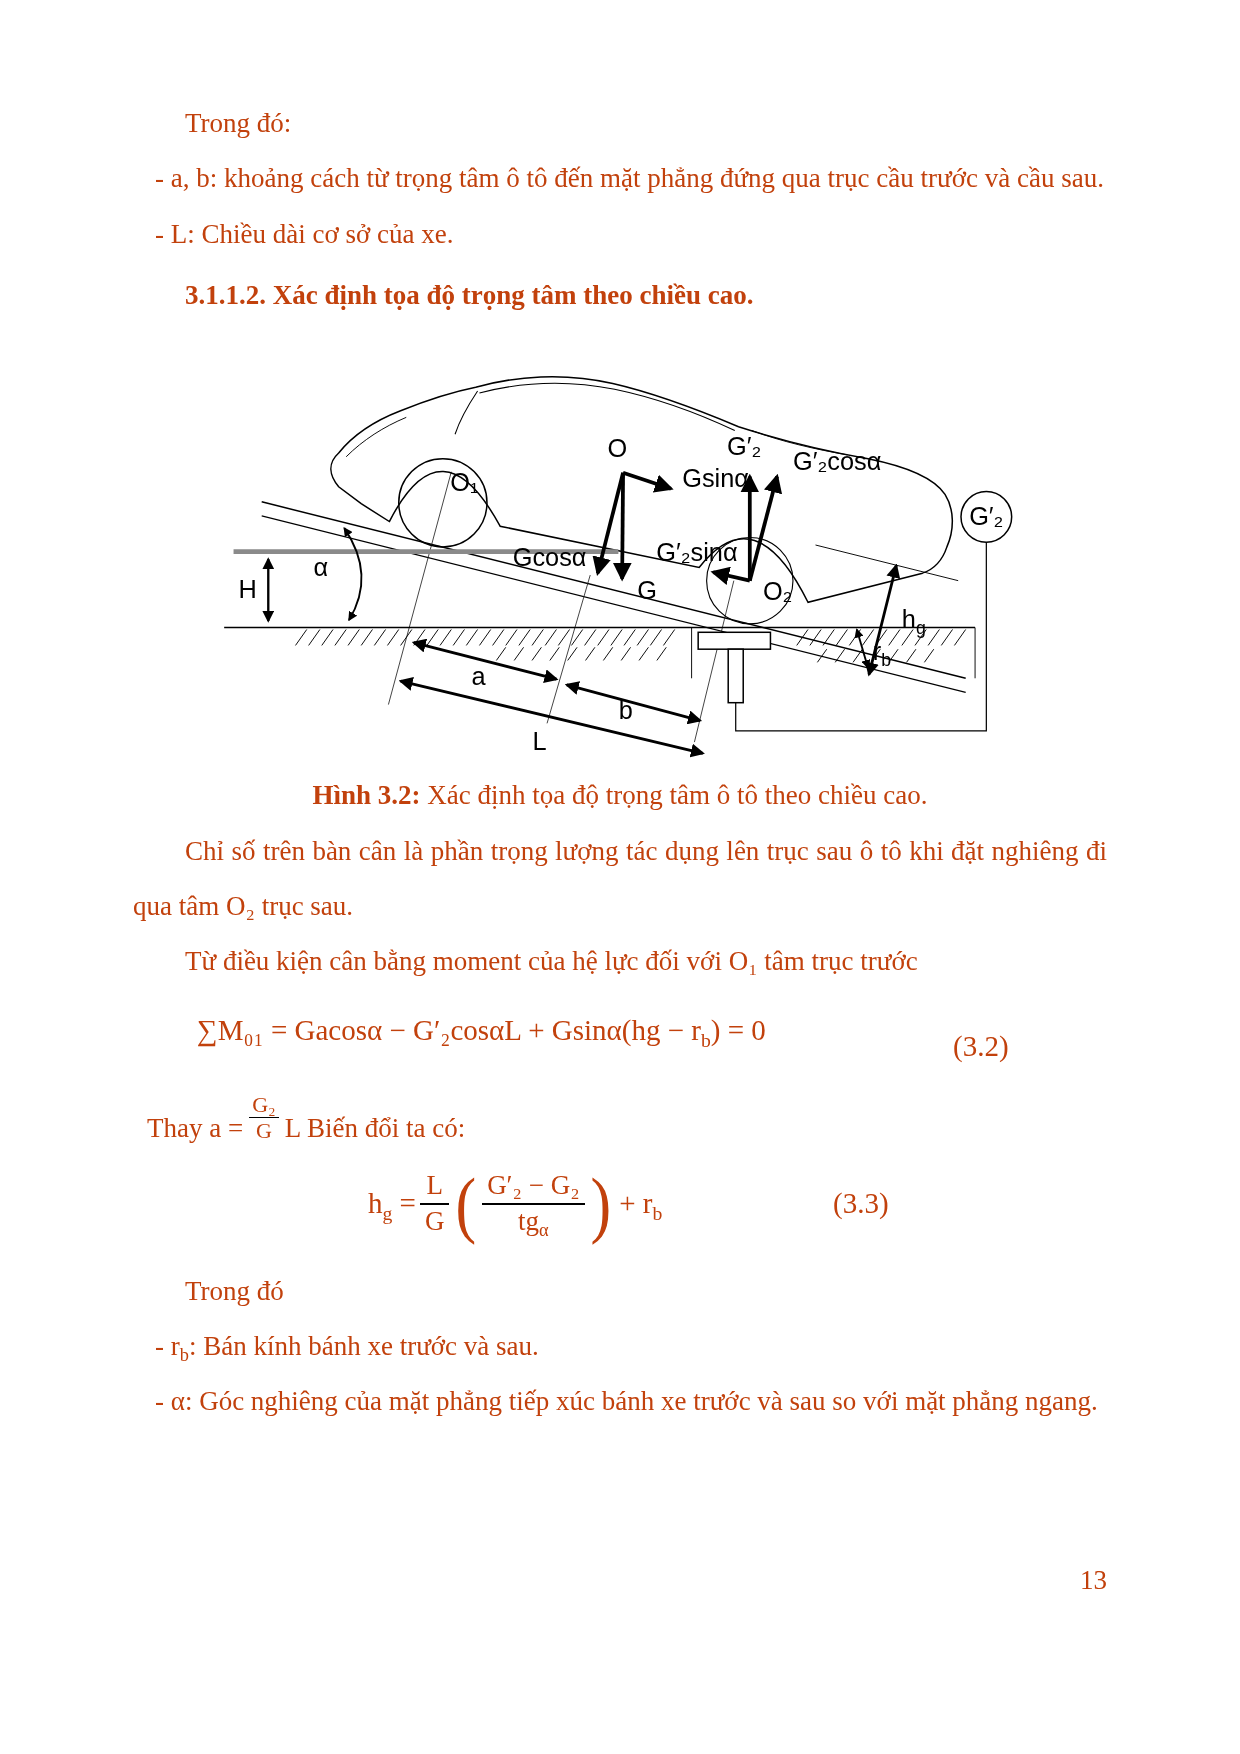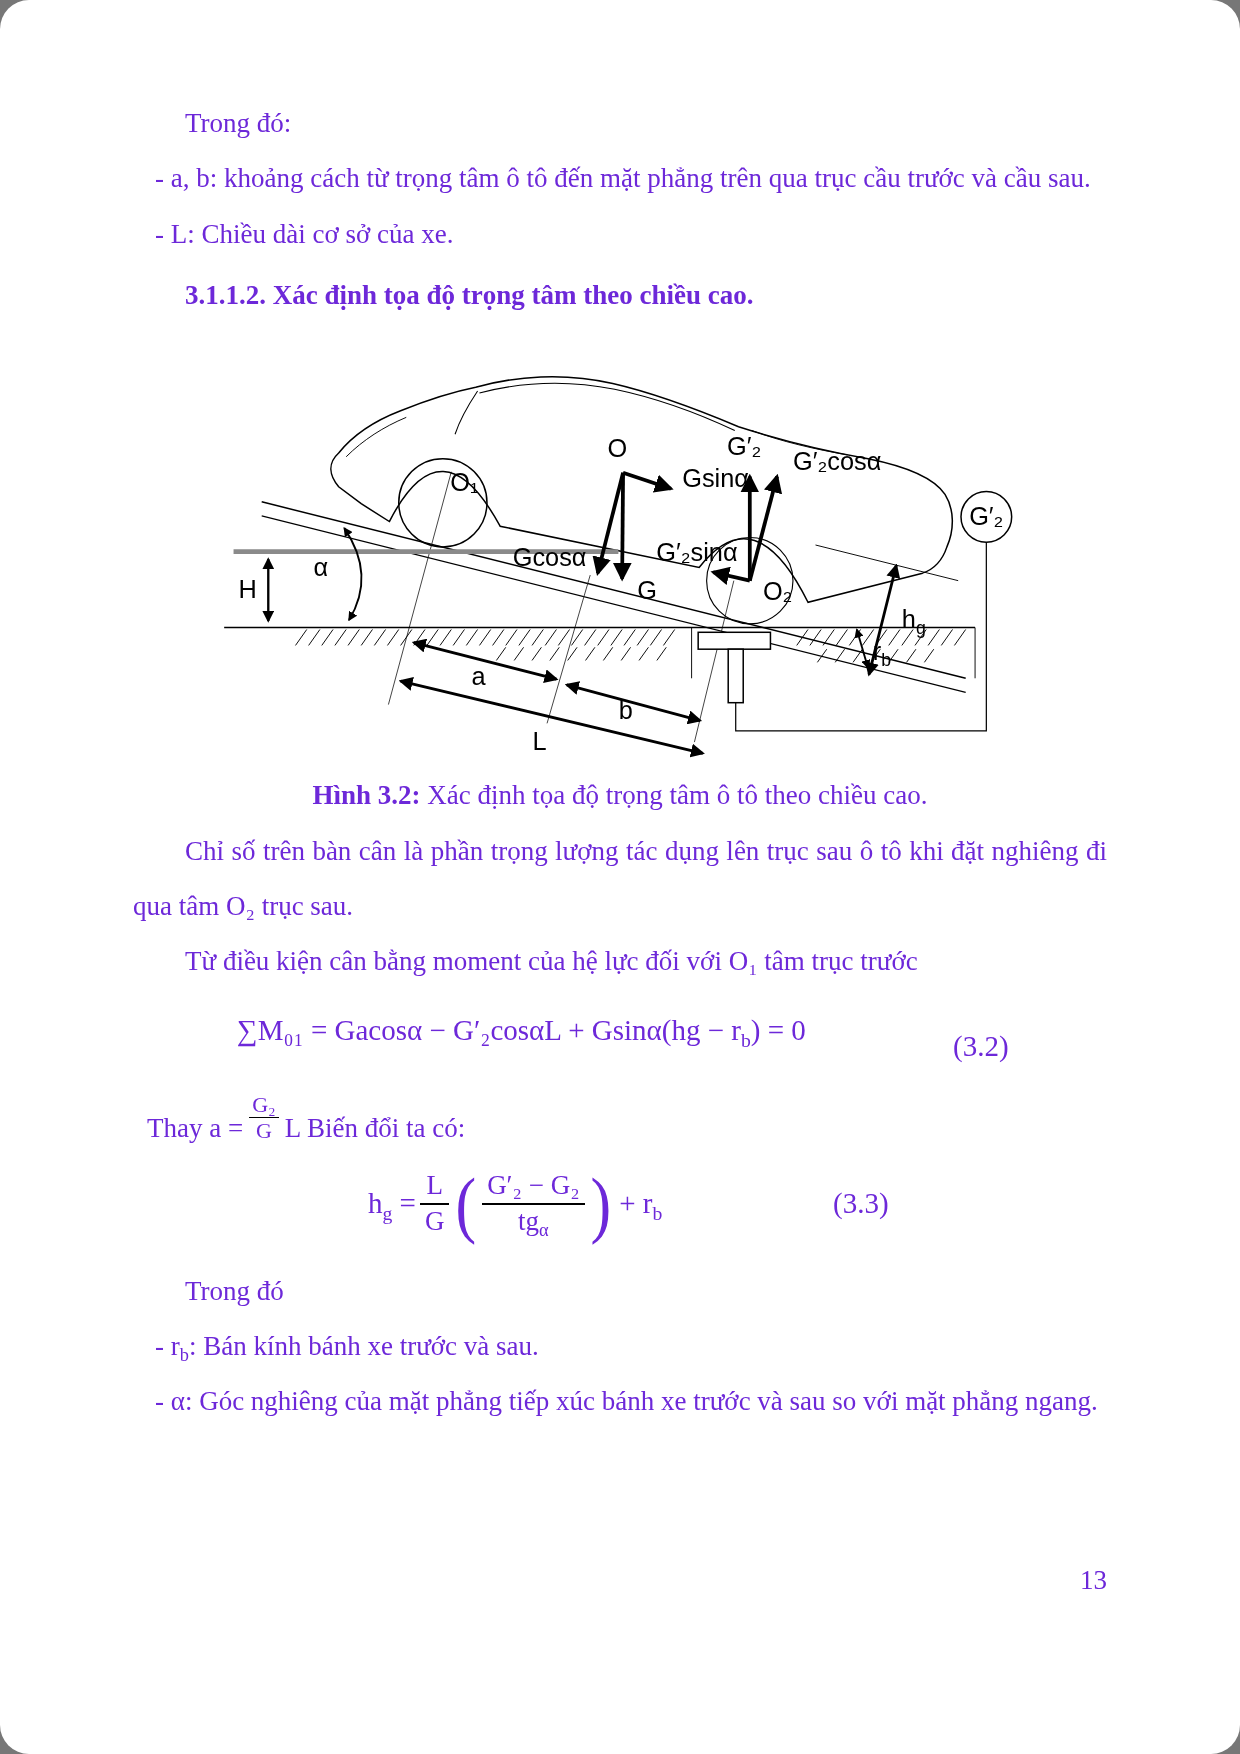--- a/index.html
+++ b/index.html
@@ -1,55 +1,55 @@
 <!DOCTYPE html>
 <html><head>
 <meta charset="utf-8">
 <style>
   html,body{margin:0;padding:0;background:#777;}
   .page{
     width:1240px;height:1754px;background:#ffffff;position:relative;
     margin:0 auto;overflow:hidden;
-    font-family:"Liberation Serif", serif;font-size:27px;color:#6d28d9;
-    box-sizing:border-box;padding:96px 133px 0 133px;border-radius:29px;
+    font-family:"Liberation Serif", serif;font-size:27px;color:#c2410c;
+    box-sizing:border-box;padding:96px 133px 0 133px;
   }
   p{margin:0;line-height:2.05;}
   .ind{text-indent:52px;}
   .dash{text-indent:22px;}
   .j{text-align:justify;}
   .bold{font-weight:bold;}
   h3{margin:6px 0;font-size:27px;line-height:2.05;text-indent:52px;font-weight:bold;}
   sub{font-size:68%;vertical-align:sub;line-height:0;}
   .caption{text-align:center;margin:0;line-height:2.05;}
   .figwrap{margin-left:63px;}
   svg text{font-family:"Liberation Sans", sans-serif;font-size:27px;fill:#000;}
   .hatch line{stroke:#000;stroke-width:1;}
   
   .frow{position:relative;font-size:29px;line-height:80px;height:80px;white-space:nowrap;}
-  .frow .fbody{margin-left:104px;}
+  .frow .fbody{margin-left:64px;}
   .frow .ftag{position:absolute;left:820px;top:16px;}
   .f33row{position:relative;height:120px;display:flex;align-items:center;font-size:29px;white-space:nowrap;}
   .f33row .lead{width:235px;flex:0 0 auto;}
   .fr{display:inline-flex;flex-direction:column;text-align:center;vertical-align:middle;line-height:1.25;font-size:27px;margin:0 4px;}
   .fr .num{border-bottom:2px solid #000;padding:0 5px;}
   .fr .den{padding:0 5px;}
   .bigp{font-size:62px;font-weight:300;transform:scaleY(1.2);line-height:1;margin:0 2px;font-family:"Liberation Serif",serif;}
   .f33tag{position:absolute;left:700px;}
   .thayrow{display:flex;align-items:flex-end;height:74px;font-size:27px;margin-left:14px;white-space:nowrap;}
   .thayrow .frS{display:inline-flex;flex-direction:column;text-align:center;line-height:1.15;font-size:22px;margin:0 6px;}
   .thayrow .frS .num{border-bottom:1.5px solid #000;padding:0 3px;}
   .pageno{position:absolute;top:1565px;right:133px;font-size:27px;}
 </style>
 </head>
 <body>
 
 <div class="page">
 
   <p class="ind">Trong đó:</p>
-  <p class="dash j">- a, b: khoảng cách từ trọng tâm ô tô đến mặt phẳng trên qua trục cầu trước và cầu sau.</p>
+  <p class="dash j">- a, b: khoảng cách từ trọng tâm ô tô đến mặt phẳng đứng qua trục cầu trước và cầu sau.</p>
   <p class="dash">- L: Chiều dài cơ sở của xe.</p>
 
   <h3>3.1.1.2. Xác định tọa độ trọng tâm theo chiều cao.</h3>
 
 
   <div class="figwrap">
   <svg width="826" height="432" viewBox="0 0 880 460">
     <defs>
       <marker id="mA" viewBox="0 0 10 10" refX="8.5" refY="5" markerWidth="5" markerHeight="5" orient="auto-start-reverse">
         <path d="M0,0 L10,5 L0,10 z" fill="#000"></path>

